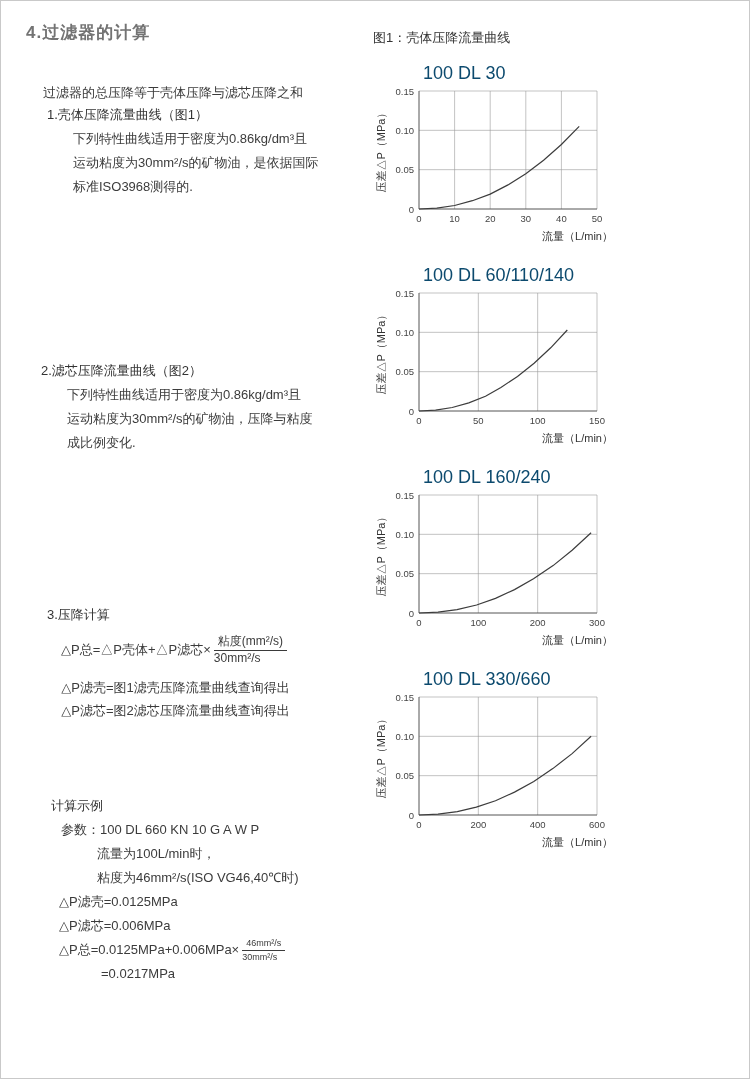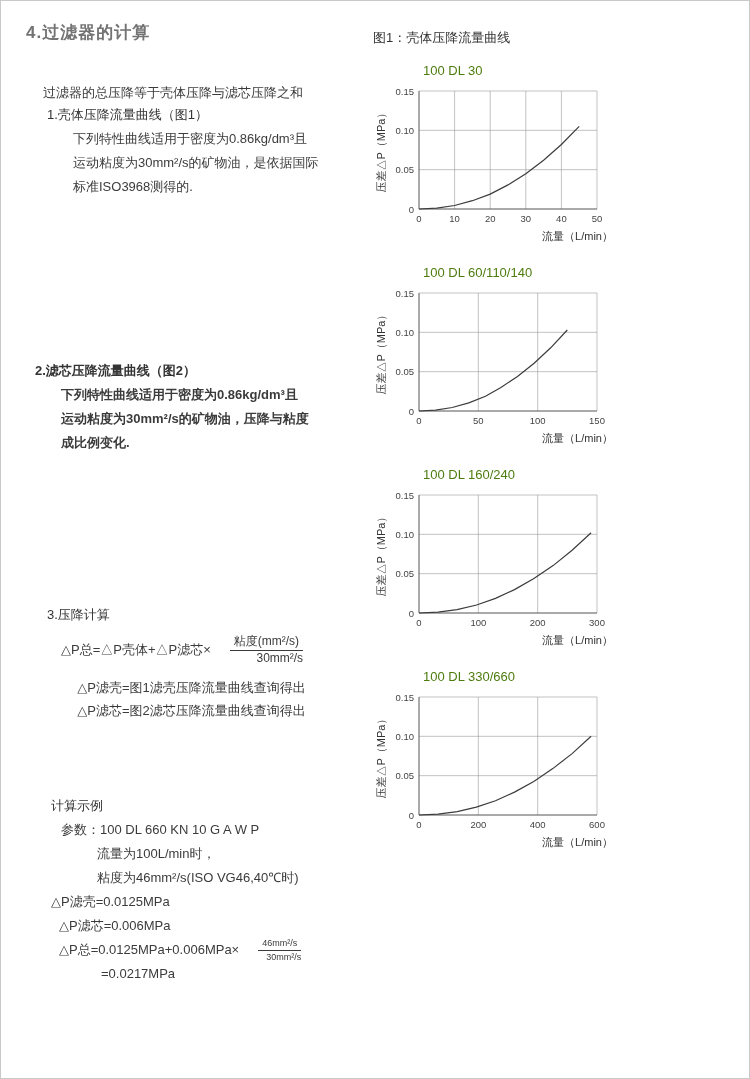--- a/index.html
+++ b/index.html
@@ -8,28 +8,28 @@
     background:#ffffff;border:1px solid #c9c9c9;overflow:hidden;
     font-family:"Liberation Sans",sans-serif;color:#3a3a3a;
   }
   .abs{position:absolute;}
   h1.title{font-size:17px;font-weight:bold;color:#737373;margin:0;letter-spacing:1px;}
   .bodytext{font-size:13px;line-height:24px;color:#3b3b3b;}
   .sec-heading{font-size:13px;color:#333;margin-bottom:0;}
   .sec-lines{margin-left:26px;}
   .fig-title{font-size:13px;color:#333;}
   .chart-block{margin-bottom:14px;}
-  .chart-title{font-size:13px;color:#4d7c0f;margin-left:56px;height:18px;}
+  .chart-title{font-size:18px;color:#0c4a6e;margin-left:56px;height:18px;}
   svg.plot{display:block;margin-left:8px;}
   .grid{stroke:#9a9a9a;stroke-width:0.6;}
   .axis{stroke:#555;stroke-width:1;}
   .curve{stroke:#3c3c3c;stroke-width:1.2;fill:none;}
   .tick{font-family:"Liberation Sans",sans-serif;font-size:9.5px;fill:#444;}
   .axlabel{font-family:"Liberation Sans",sans-serif;font-size:11px;fill:#333;}
-  .frac{display:inline-block;text-align:right;vertical-align:middle;line-height:1.15;margin:0 19px;}
+  .frac{display:inline-block;text-align:left;vertical-align:middle;line-height:1.15;margin:0 3px;}
   .frac .num{display:block;border-bottom:1px solid #3a3a3a;padding:0 4px 1px;}
   .frac .den{display:block;padding-top:1px;}
   .frac.big{font-size:12px;}
   .frac.small{font-size:9px;}
   .formula-line{font-size:13px;display:flex;align-items:center;margin-left:14px;margin-top:8px;}
   .note-line{font-size:13px;line-height:23px;margin-left:14px;}
 </style>
 </head>
 <body>
 
@@ -41,21 +41,21 @@
 
   <div class="abs bodytext" style="left:46px;top:102px;">
     <div class="sec-heading">1.壳体压降流量曲线（图1）</div>
     <div class="sec-lines">
       <div>下列特性曲线适用于密度为0.86kg/dm³且</div>
       <div>运动粘度为30mm²/s的矿物油，是依据国际</div>
       <div>标准ISO3968测得的.</div>
     </div>
   </div>
 
-  <div class="abs bodytext" style="left:34px;top:358px;font-weight:bold;">
+  <div class="abs bodytext" style="left:40px;top:358px;">
     <div class="sec-heading">2.滤芯压降流量曲线（图2）</div>
     <div class="sec-lines">
       <div>下列特性曲线适用于密度为0.86kg/dm³且</div>
       <div>运动粘度为30mm²/s的矿物油，压降与粘度</div>
       <div>成比例变化.</div>
     </div>
   </div>
 
   <div class="abs bodytext" style="left:46px;top:602px;">
     <div class="sec-heading">3.压降计算</div>
@@ -70,21 +70,21 @@
       <div class="note-line">△P滤壳=图1滤壳压降流量曲线查询得出</div>
       <div class="note-line">△P滤芯=图2滤芯压降流量曲线查询得出</div>
     </div>
   </div>
 
   <div class="abs bodytext" style="left:50px;top:793px;">
     <div class="sec-heading">计算示例</div>
     <div style="margin-left:10px;">参数：100 DL 660 KN 10 G A W P</div>
     <div style="margin-left:46px;">流量为100L/min时，</div>
     <div style="margin-left:46px;">粘度为46mm²/s(ISO VG46,40℃时)</div>
-    <div style="">△P滤壳=0.0125MPa</div>
+    <div style="margin-left:8px;">△P滤壳=0.0125MPa</div>
     <div style="margin-left:8px;">△P滤芯=0.006MPa</div>
     <div style="margin-left:8px;display:flex;align-items:center;">
       <span>△P总=0.0125MPa+0.006MPa×</span>
       <span class="frac small">
         <span class="num">46mm²/s</span>
         <span class="den">30mm²/s</span>
       </span>
     </div>
     <div style="margin-left:50px;">=0.0217MPa</div>
   </div>

